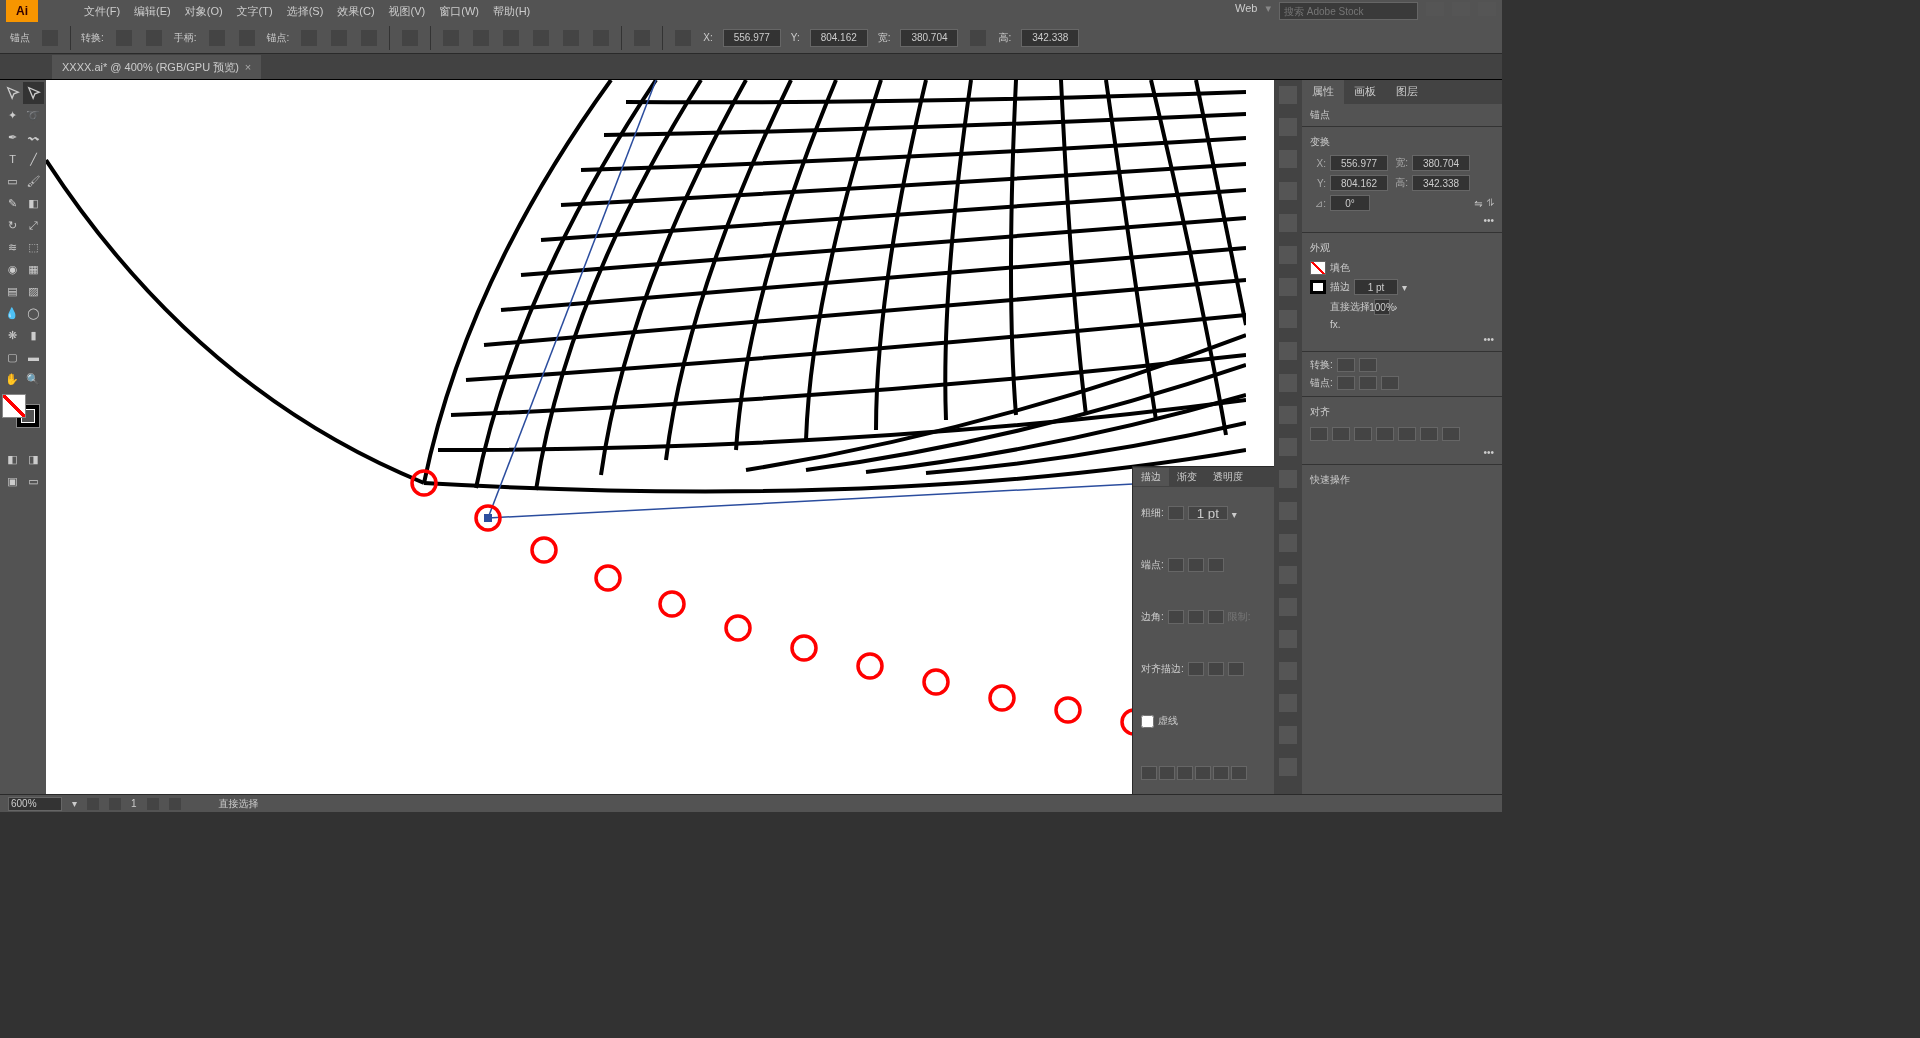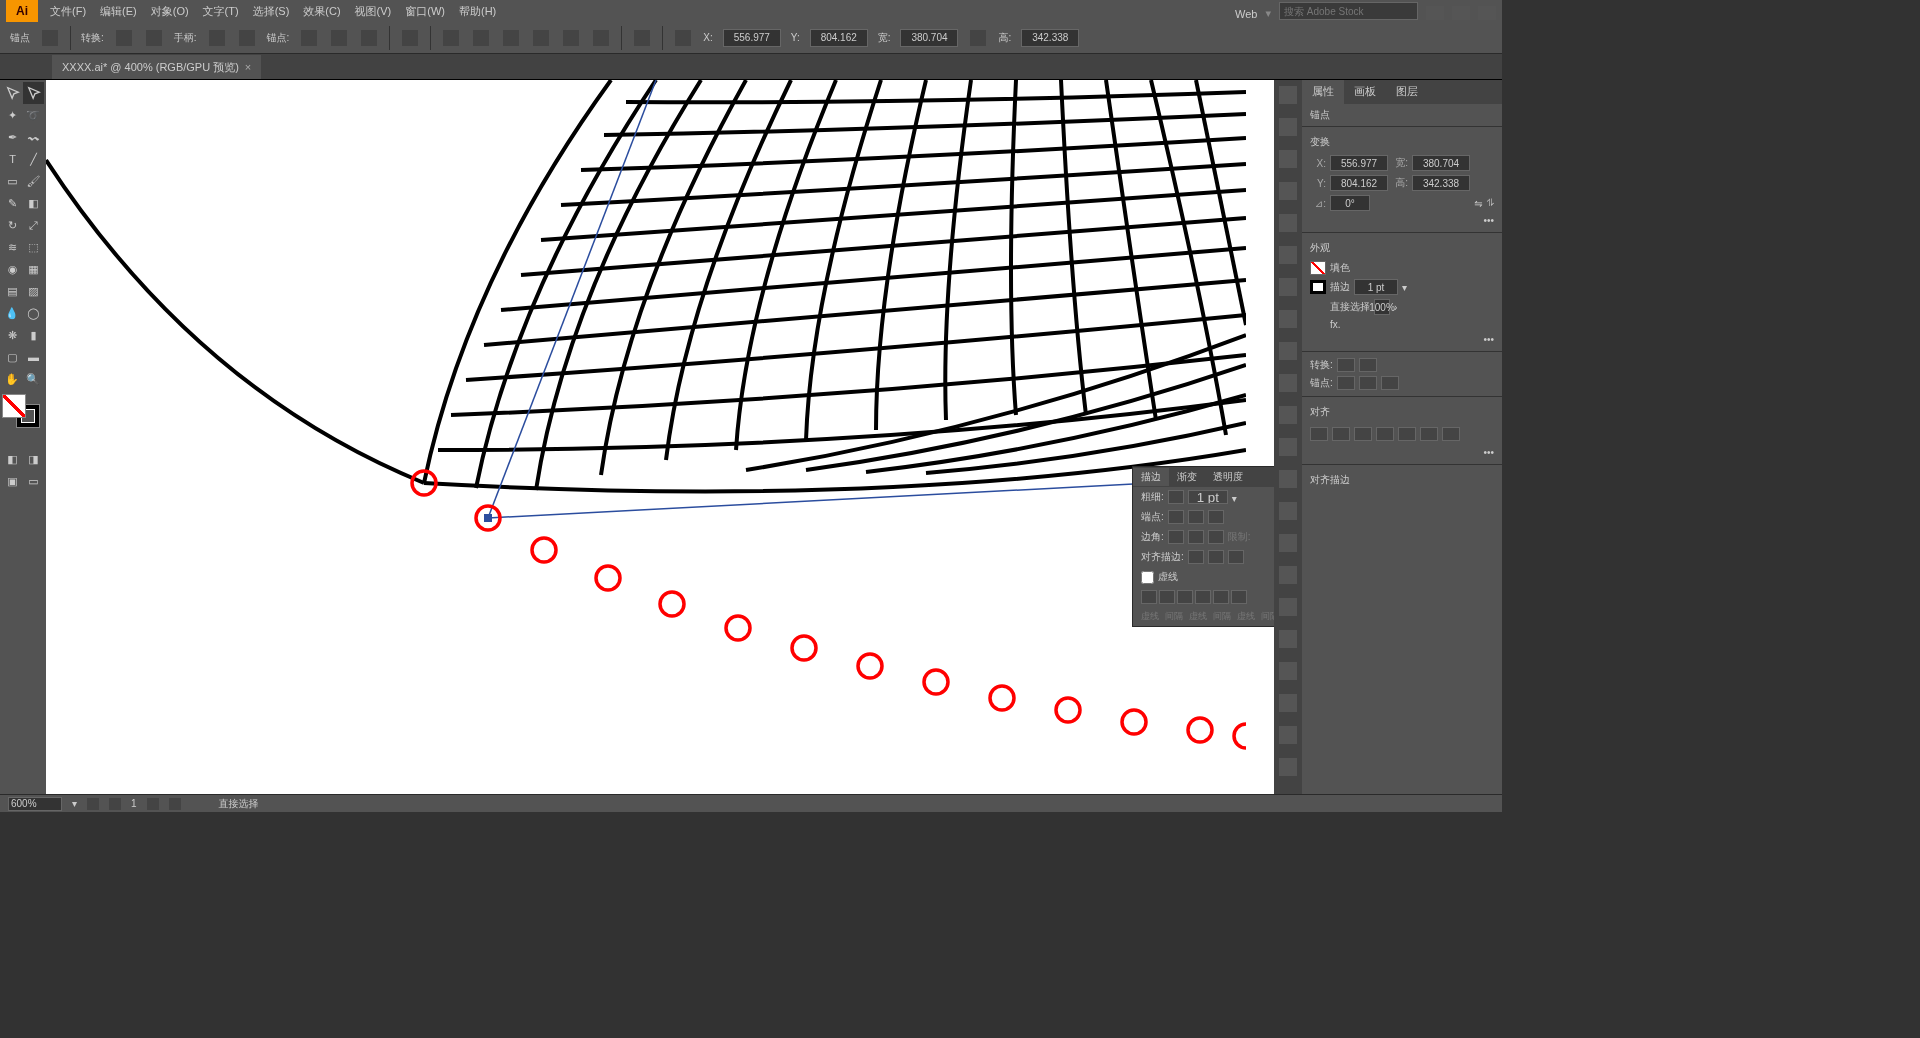--- a/index.html
+++ b/index.html
@@ -1,23 +1,23 @@
 <!DOCTYPE html>
 <html><head>
 <meta charset="utf-8">
 <style>
   * { box-sizing: border-box; margin: 0; padding: 0; font-family: "Segoe UI", Arial, sans-serif; }
   body { background: #323232; color: #ccc; font-size: 11px; overflow: hidden; width: 1502px; height: 812px; }
 
   
   .menubar { height: 22px; background: #535353; display: flex; align-items: center; padding: 0 6px; gap: 12px; }
   .menubar .ai-logo { width: 32px; height: 22px; background: #f79500; color: #330000; font-weight: bold; display: flex; align-items: center; justify-content: center; font-size: 12px; }
-  .menubar .menus { display: flex; gap: 14px; font-size: 11px; }
+  .menubar .menus { display: flex; gap: 14px; font-size: 11px; margin-left: 34px; }
   .menubar .menu-item { cursor: default; }
-  .menubar .right { margin-left: auto; display: flex; align-items: flex-end; gap: 8px; }
+  .menubar .right { margin-left: auto; display: flex; align-items: flex-start; gap: 8px; }
   .menubar .search { background: #3a3a3a; border: 1px solid #666; height: 18px; width: 139px; font-size: 10px; padding: 0 4px; color: #888; }
   .menubar .win-btn { width: 18px; height: 14px; background: #555; }
 
   
   .controlbar { height: 32px; background: #535353; border-bottom: 1px solid #2a2a2a; display: flex; align-items: center; padding: 0 10px; gap: 10px; font-size: 10px; }
   .controlbar .lbl { color: #ccc; }
   .controlbar .numfield { background: #333; border: 1px solid #666; width: 58px; height: 18px; color: #ccc; font-size: 10px; text-align: center; }
   .controlbar .ico { width: 16px; height: 16px; background: #444; margin: 0 2px; }
   .controlbar .sep { width: 1px; height: 24px; background: #333; }
 
@@ -60,21 +60,21 @@
   .rp-row-icons { display:flex; gap:4px; padding: 4px 8px; }
   .rp-row-icons .b { width: 18px; height: 14px; background: #444; border:1px solid #666; }
   .rp-spacer { flex:1; }
   .rp-sec { border-top:1px solid #333; padding:4px 0; }
 
   
   .floatpanel { position: absolute; top: 386px; left: 1086px; width: 182px; background: #535353; border:1px solid #2a2a2a; font-size:10px; }
   .floatpanel .hdr { display:flex; background:#434343; height:20px; align-items:center; }
   .floatpanel .hdr .t { padding: 2px 8px; }
   .floatpanel .hdr .t.active { background:#535353; }
-  .floatpanel .row { display:flex; align-items:flex-end; padding:3px 8px; gap:4px; }
+  .floatpanel .row { display:flex; align-items:flex-end; padding:19px 8px; gap:4px; }
   .floatpanel .sq { width:16px; height:14px; background:#444; border:1px solid #666; }
   .floatpanel .dim { color:#777; }
 
   
   .statusbar { height: 18px; background: #535353; display: flex; align-items: center; padding: 0 8px; gap: 10px; font-size: 10px; border-top:1px solid #2a2a2a; }
   .statusbar .zoomsel { background:#333; border:1px solid #666; width:54px; height:14px; font-size:10px; color:#ccc; text-align:left; padding-left:2px; }
   .statusbar .navbtn { width:12px; height:12px; background:#444; }
 
   
   .svgicon { width:14px; height:14px; stroke:#ccc; fill:none; stroke-width:1.5; }
@@ -460,21 +460,21 @@
         <div class="b"></div>
         <div class="b"></div>
         <div class="b"></div>
       </div>
       <div class="rp-field" style="justify-content:flex-end">
           <span>•••</span>
         </div>
     </div>
 
     <div class="rp-sec">
-      <div class="rp-sec-title">对齐描边</div>
+      <div class="rp-sec-title">快速操作</div>
     </div>
 
     <div class="rp-spacer"></div>
   </div>
 </div>
 
 <div class="statusbar">
   <input class="zoomsel" value="600%" style="">
   <span>▾</span>
   <span class="navbtn"></span>

